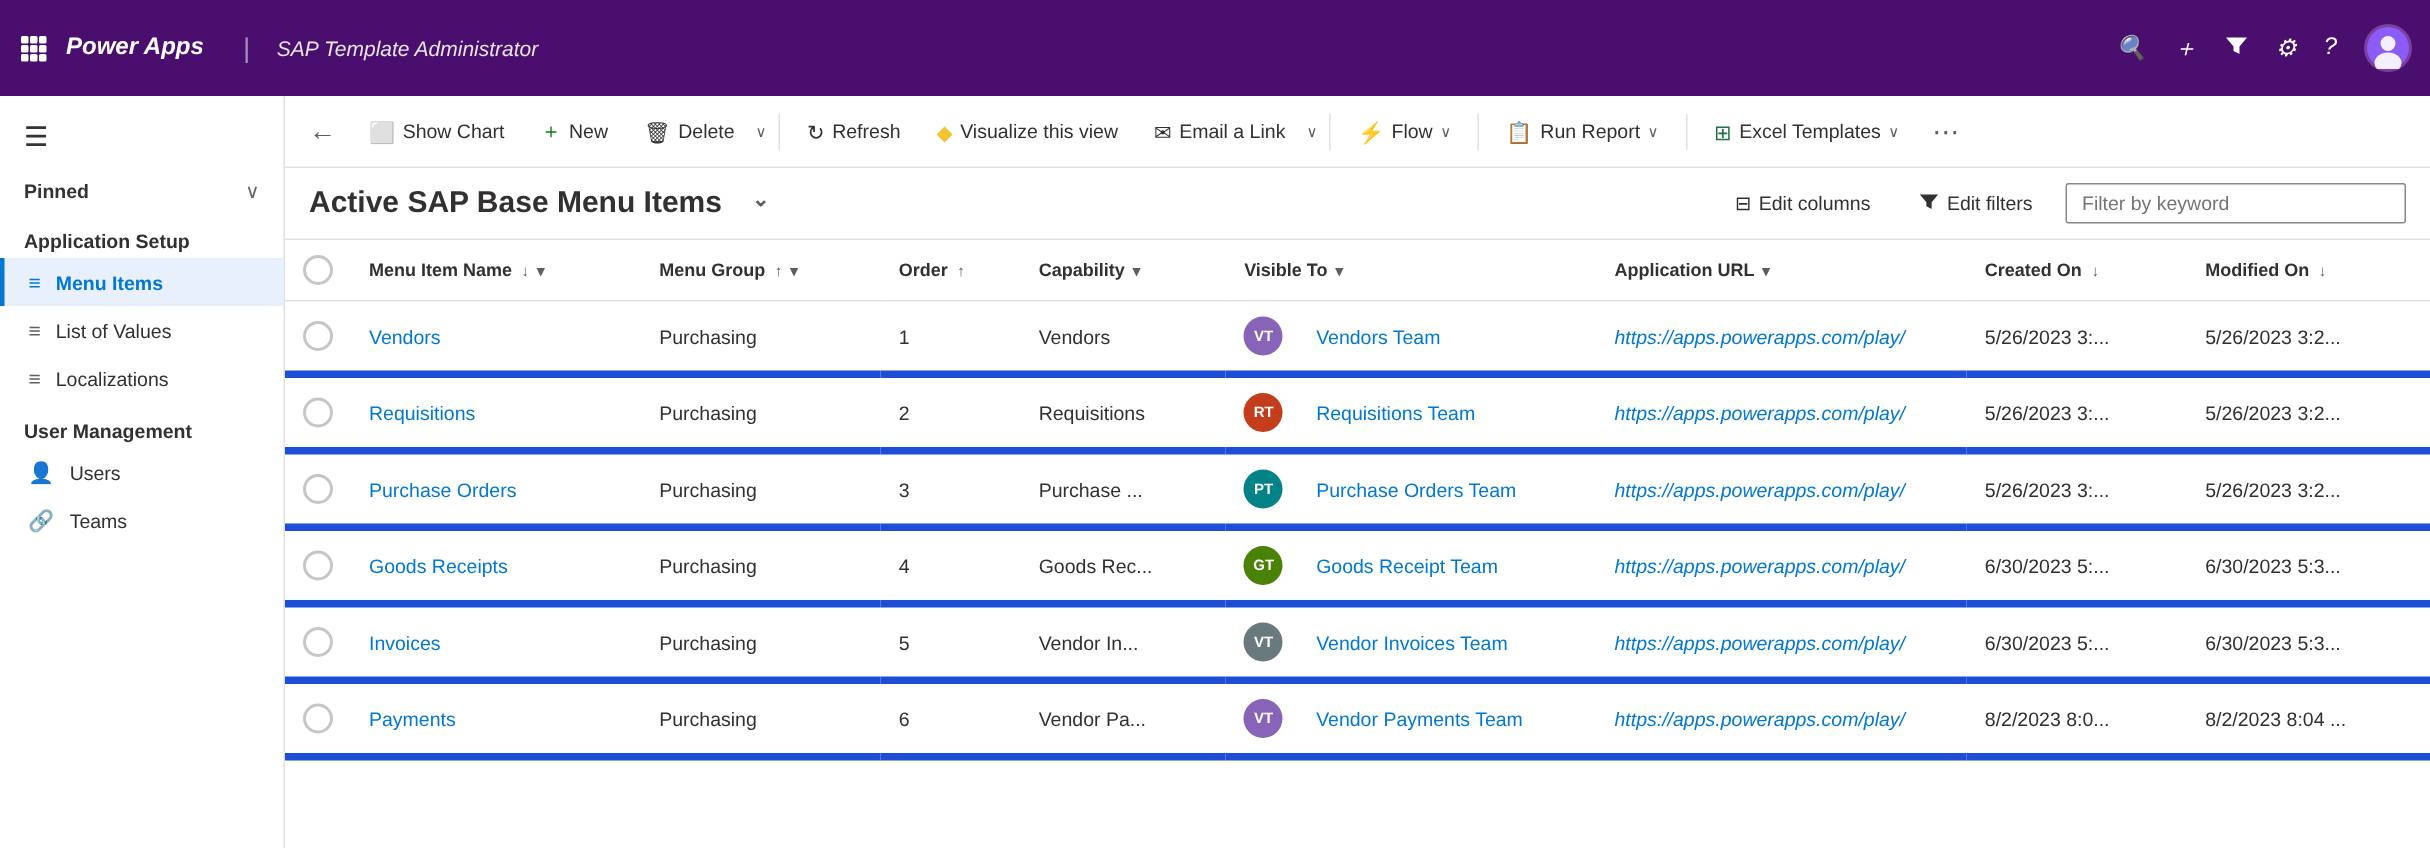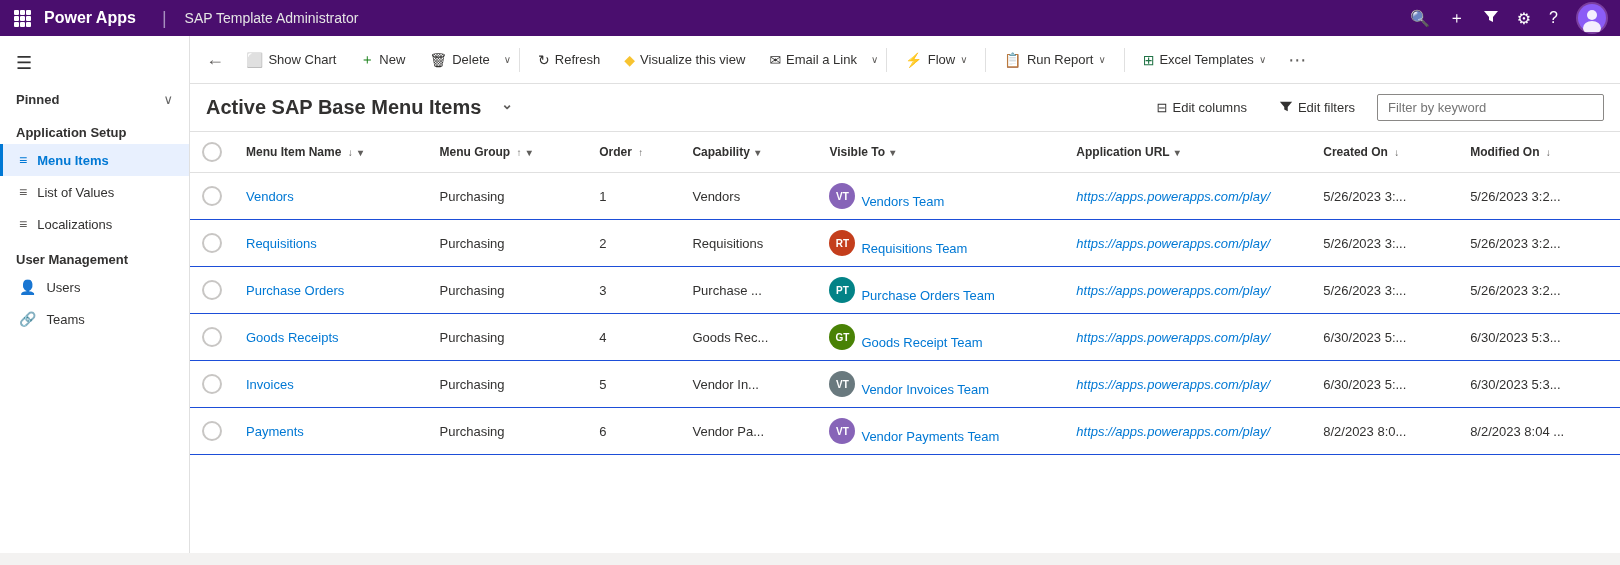--- a/index.html
+++ b/index.html
@@ -1,26 +1,27 @@
 <!DOCTYPE html>
 <html><head>
   <meta charset="utf-8">
   <style>
     * { box-sizing: border-box; margin: 0; padding: 0; }
     body { font-family: 'Segoe UI', sans-serif; font-size: 13px; background: #f3f2f1; overflow: hidden; }
 
     
     .topbar {
       background: #4a0e6e;
-      height: 36px;
+      height: 64px;
       display: flex;
       align-items: center;
       padding: 0 12px;
       gap: 12px;
       color: white;
+      font-style: italic;
     }
     .topbar-grid { display: flex; align-items: center; cursor: pointer; }
     .topbar-grid svg { width: 20px; height: 20px; fill: white; }
     .topbar-brand { font-size: 16px; font-weight: 600; color: white; margin-right: 8px; }
     .topbar-divider { color: #a78fbf; font-size: 18px; margin: 0 6px; }
     .topbar-title { color: #e5e5e5; font-size: 14px; }
     .topbar-spacer { flex: 1; }
     .topbar-icons { display: flex; align-items: center; gap: 18px; }
     .topbar-icon { color: white; font-size: 16px; cursor: pointer; }
     .topbar-avatar { width: 32px; height: 32px; border-radius: 50%; background: #7b3fa0; display: flex; align-items: center; justify-content: center; overflow: hidden; cursor: pointer; }
@@ -90,27 +91,27 @@
     .view-action-btn { display: flex; align-items: center; gap: 5px; padding: 5px 10px; border: none; background: none; cursor: pointer; color: #323130; font-size: 13px; border-radius: 2px; }
     .filter-input { border: 1px solid #8a8886; border-radius: 2px; padding: 5px 10px; font-size: 13px; width: 227px; color: #605e5c; }
 
     
     .table-container { flex: 1; overflow: auto; background: white; }
     table { width: 100%; border-collapse: collapse; }
     thead tr { border-bottom: 1px solid #e0e0e0; background: white; position: sticky; top: 0; z-index: 1; }
     th { padding: 10px 12px; text-align: left; font-size: 12px; font-weight: 600; color: #323130; white-space: nowrap; border-bottom: 1px solid #e0e0e0; cursor: pointer; }
     th .sort-icon { font-size: 10px; color: #605e5c; margin-left: 3px; }
     th .filter-icon { font-size: 10px; color: #605e5c; margin-left: 2px; }
-    td { padding: 10px 12px; font-size: 13px; color: #323130; border-bottom: 1px solid #1d4ed8; white-space: nowrap; overflow: hidden; text-overflow: ellipsis; max-width: 180px; }
+    td { padding: 10px 12px; font-size: 13px; color: #323130; border-bottom: 5px solid #1d4ed8; white-space: nowrap; overflow: hidden; text-overflow: ellipsis; max-width: 180px; }
     .td-link { color: #0078d4; cursor: pointer; text-decoration: none; }
     .td-url { color: #0078d4; cursor: pointer; font-size: 13px; font-style: italic; }
     .td-select { width: 36px; }
 
     
-    .team-badge { display: inline-flex; align-items: flex-end; gap: 6px; }
+    .team-badge { display: inline-flex; align-items: center; gap: 22px; }
     .team-avatar { width: 26px; height: 26px; border-radius: 50%; display: flex; align-items: center; justify-content: center; color: white; font-size: 10px; font-weight: 700; flex-shrink: 0; }
     .team-name { color: #0078d4; cursor: pointer; }
 
     
     .row-check { width: 20px; height: 20px; border-radius: 50%; border: 2px solid #c8c6c4; display: flex; align-items: center; justify-content: center; cursor: pointer; }
     thead .row-check { width: 20px; height: 20px; border-radius: 50%; border: 2px solid #c8c6c4; }
   </style>
 </head>
 <body>
 

